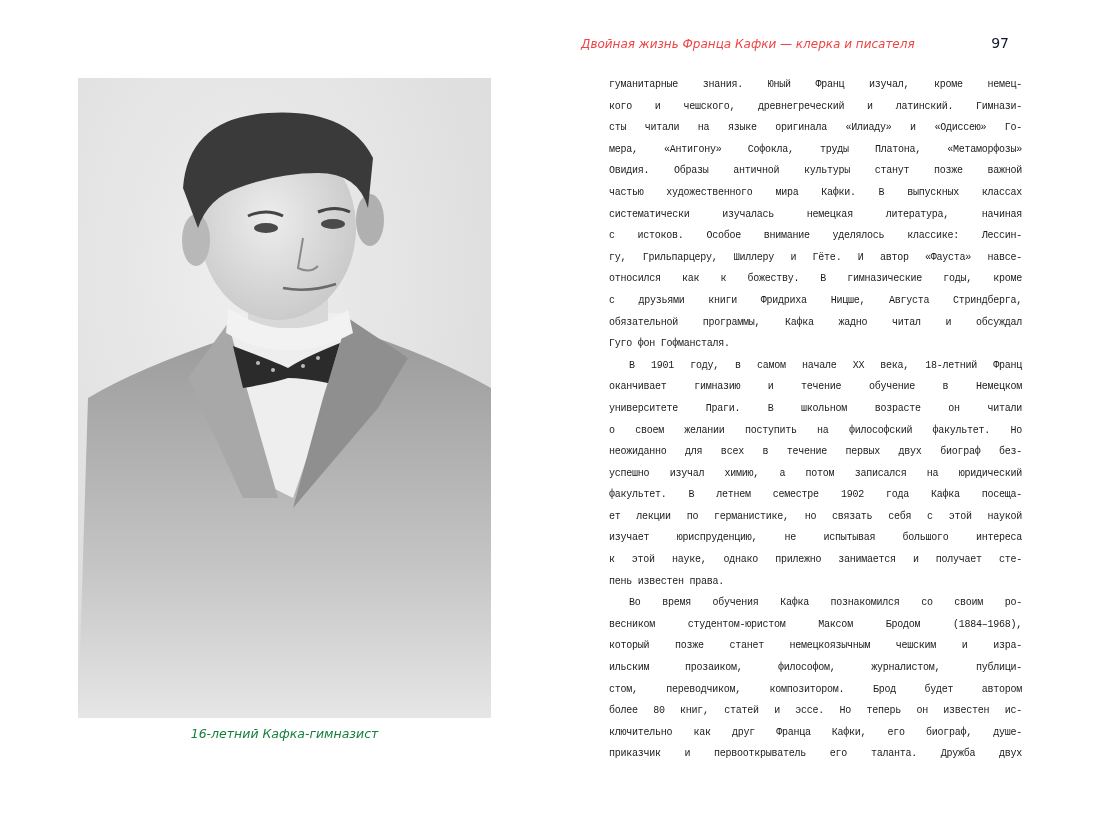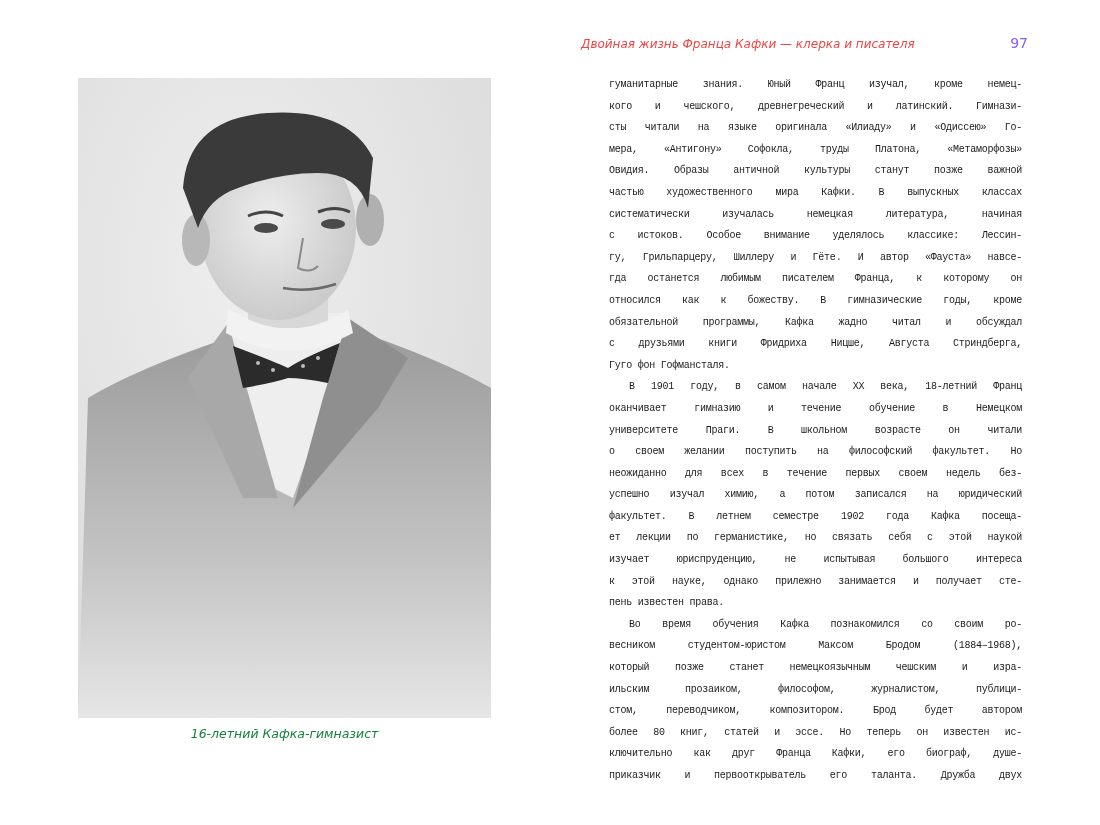--- a/index.html
+++ b/index.html
@@ -15,22 +15,22 @@
   .photo svg { display: block; }
   .caption {
     position: absolute; left: 78px; top: 726px; width: 413px; text-align: center;
     font-family: "DejaVu Sans", sans-serif; font-style: italic; font-size: 12.5px; color: #15803d;
   }
   .running-head {
     position: absolute; left: 581px; top: 37px;
     font-family: "DejaVu Sans", sans-serif; font-style: italic; font-size: 12px; color: #ef4444;
   }
   .page-number {
-    position: absolute; right: 72px; top: 35px;
-    font-family: "DejaVu Sans", sans-serif; font-size: 14px; color: #8b5cf6;
+    position: absolute; right: 91px; top: 35px;
+    font-family: "DejaVu Sans", sans-serif; font-size: 14px; color: #0f172a;
   }
   .text-column {
     position: absolute; left: 609px; top: 74px; width: 413px;
   }
   .line {
     display: block; height: 21.6px; line-height: 21.6px; font-size: 10px;
     white-space: nowrap; text-align: justify; text-align-last: justify;
     letter-spacing: -0.25px;
     font-family: Liberation Mono, monospace;
   }
@@ -101,30 +101,29 @@
 <div class="text-column" id="text-column">
     <span class="line">гуманитарные знания. Юный Франц изучал, кроме немец-</span>
     <span class="line">кого и чешского, древнегреческий и латинский. Гимнази-</span>
     <span class="line">сты читали на языке оригинала «Илиаду» и «Одиссею» Го-</span>
     <span class="line">мера, «Антигону» Софокла, труды Платона, «Метаморфозы»</span>
     <span class="line">Овидия. Образы античной культуры станут позже важной</span>
     <span class="line">частью художественного мира Кафки. В выпускных классах</span>
     <span class="line">систематически изучалась немецкая литература, начиная</span>
     <span class="line">с истоков. Особое внимание уделялось классике: Лессин-</span>
     <span class="line">гу, Грильпарцеру, Шиллеру и Гёте. И автор «Фауста» навсе-</span>
-    <span class="line">гда останется любимым писателем Франца, к которому он</span>
     <span class="line">относился как к божеству. В гимназические годы, кроме</span>
+    <span class="line">с друзьями книги Фридриха Ницше, Августа Стриндберга,</span>
     <span class="line">обязательной программы, Кафка жадно читал и обсуждал</span>
-    <span class="line">с друзьями книги Фридриха Ницше, Августа Стриндберга,</span>
     <span class="line last">Гуго фон Гофмансталя.</span>
     <span class="line indent">В 1901 году, в самом начале XX века, 18-летний Франц</span>
     <span class="line">оканчивает гимназию и течение обучение в Немецком</span>
     <span class="line">университете Праги. В школьном возрасте он читали</span>
     <span class="line">о своем желании поступить на философский факультет. Но</span>
-    <span class="line">неожиданно для всех в течение первых своем недель без-</span>
+    <span class="line">неожиданно для всех в течение первых двух биограф без-</span>
     <span class="line">успешно изучал химию, а потом записался на юридический</span>
     <span class="line">факультет. В летнем семестре 1902 года Кафка посеща-</span>
     <span class="line">ет лекции по германистике, но связать себя с этой наукой</span>
     <span class="line">изучает юриспруденцию, не испытывая большого интереса</span>
     <span class="line">к этой науке, однако прилежно занимается и получает сте-</span>
     <span class="line last">пень известен права.</span>
     <span class="line indent">Во время обучения Кафка познакомился со своим ро-</span>
     <span class="line">весником студентом-юристом Максом Бродом (1884–1968),</span>
     <span class="line">который позже станет немецкоязычным чешским и изра-</span>
     <span class="line">ильским прозаиком, философом, журналистом, публици-</span>

